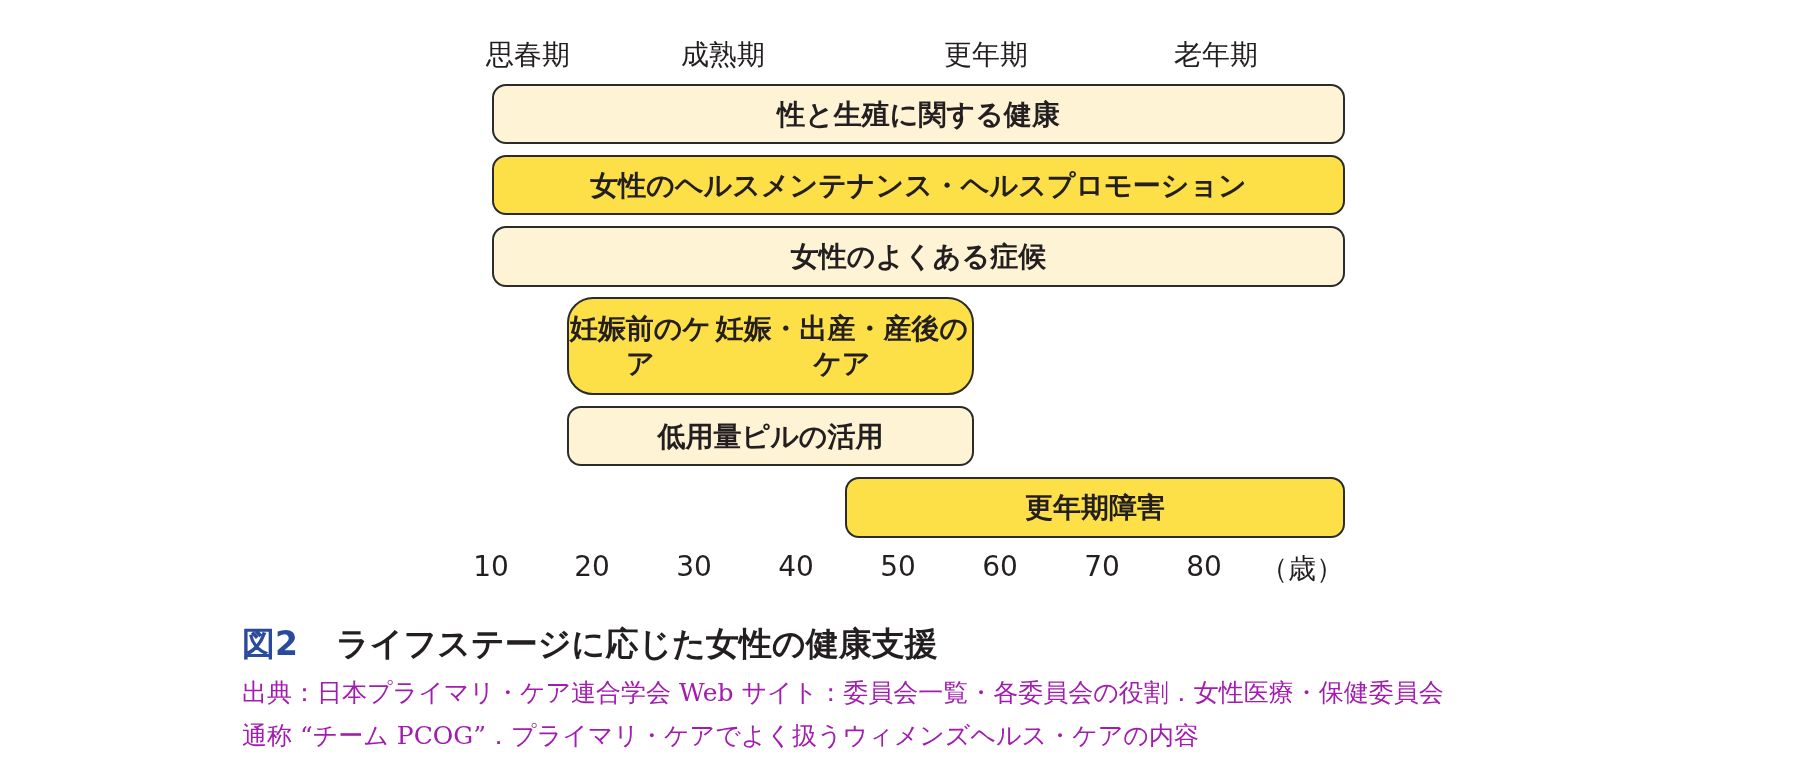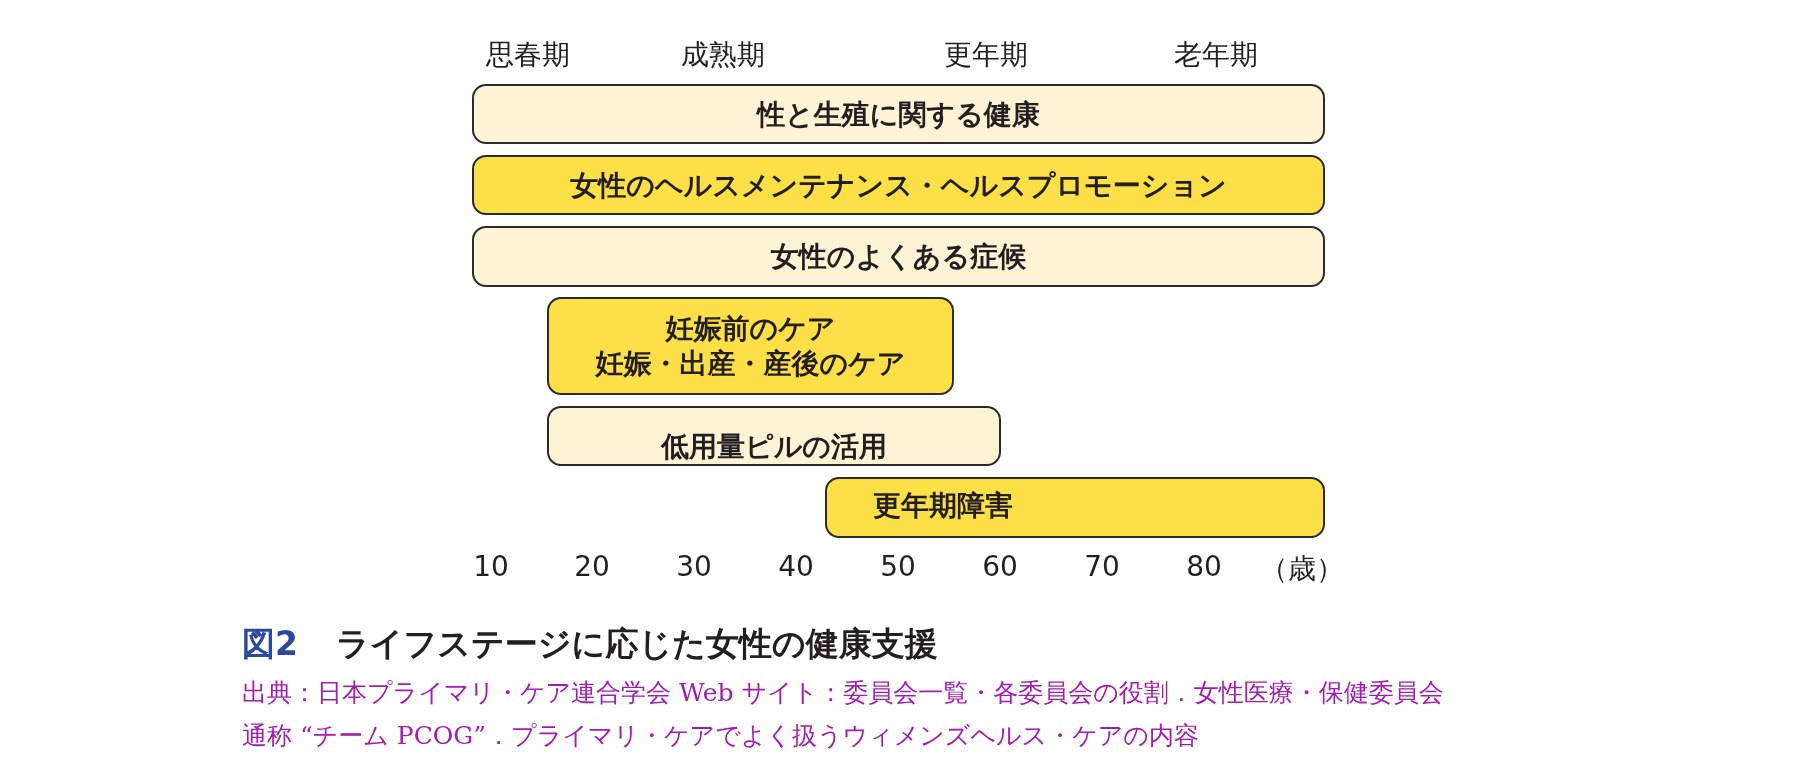--- a/index.html
+++ b/index.html
@@ -1,25 +1,25 @@
 <!DOCTYPE html>
 <html><head>
 <meta charset="utf-8">
 <style>
   html, body { margin: 0; padding: 0; background: #ffffff; }
   body { width: 1800px; height: 781px; position: relative; overflow: hidden;
          font-family: "DejaVu Sans", "Liberation Sans", sans-serif; color: #231f20; }
   .stage { position: absolute; top: 36px; font-size: 28px; color: #231f20; white-space: nowrap; }
   .bar { position: absolute; box-sizing: border-box; border: 2.5px solid #2b2b2b; border-radius: 14px;
          display: flex; align-items: center; justify-content: center; text-align: center;
-         font-weight: bold; font-size: 28px; color: #231f20; line-height: 1.25; }
+         font-weight: bold; font-size: 28px; color: #231f20; line-height: 1.25; margin-left: 20px; }
   .bar.yellow { background: #fef3d4; }
   .bar.blue { background: #fde047; }
   .bar .ln { display: block; }
-  .bar.split { justify-content: space-between; padding: 0 46px; font-family: Liberation Mono, monospace; }
+  .bar.split { justify-content: center; padding: 0 46px; }
   .tick { position: absolute; top: 550px; font-size: 28px; color: #231f20; transform: translateX(-50%); white-space: nowrap; }
   .cap-title { position: absolute; left: 242px; top: 622px; font-size: 33px; font-weight: bold; white-space: nowrap; color: #231f20; }
   .cap-title .fig { color: #2a4a9c; margin-right: 38px; }
   .src { position: absolute; left: 242px; font-size: 25px; font-family: "DejaVu Serif", "Liberation Serif", serif; color: #a21caf; white-space: nowrap; }
 </style>
 </head>
 <body>
 
 <div>
   <span class="stage" style="left:486px">思春期</span>
@@ -29,25 +29,25 @@
 
   <div class="bar yellow" style="left:472px; top:84px; width:853px; height:60px;">
     <span>性と生殖に関する健康</span>
   </div>
   <div class="bar blue" style="left:472px; top:155px; width:853px; height:60px;">
     <span>女性のヘルスメンテナンス・ヘルスプロモーション</span>
   </div>
   <div class="bar yellow" style="left:472px; top:226px; width:853px; height:61px;">
     <span>女性のよくある症候</span>
   </div>
-  <div class="bar blue" style="left:547px; top:297px; width:407px; height:98px; flex-direction:column;">
+  <div class="bar blue" style="left:547px; top:297px; width:407px; height:98px; flex-direction:row;border-radius:26px;">
     <span class="ln">妊娠前のケア</span>
     <span class="ln">妊娠・出産・産後のケア</span>
   </div>
-  <div class="bar yellow" style="left:547px; top:406px; width:454px; height:60px;align-items:flex-end;">
+  <div class="bar yellow" style="left:547px; top:406px; width:407px; height:60px;">
     <span>低用量ピルの活用</span>
   </div>
   <div class="bar blue split" style="left:825px; top:477px; width:500px; height:61px;">
     <span>更年期障害</span>
   </div>
 
   <span class="tick" style="left:491px">10</span>
   <span class="tick" style="left:592px">20</span>
   <span class="tick" style="left:694px">30</span>
   <span class="tick" style="left:796px">40</span>

